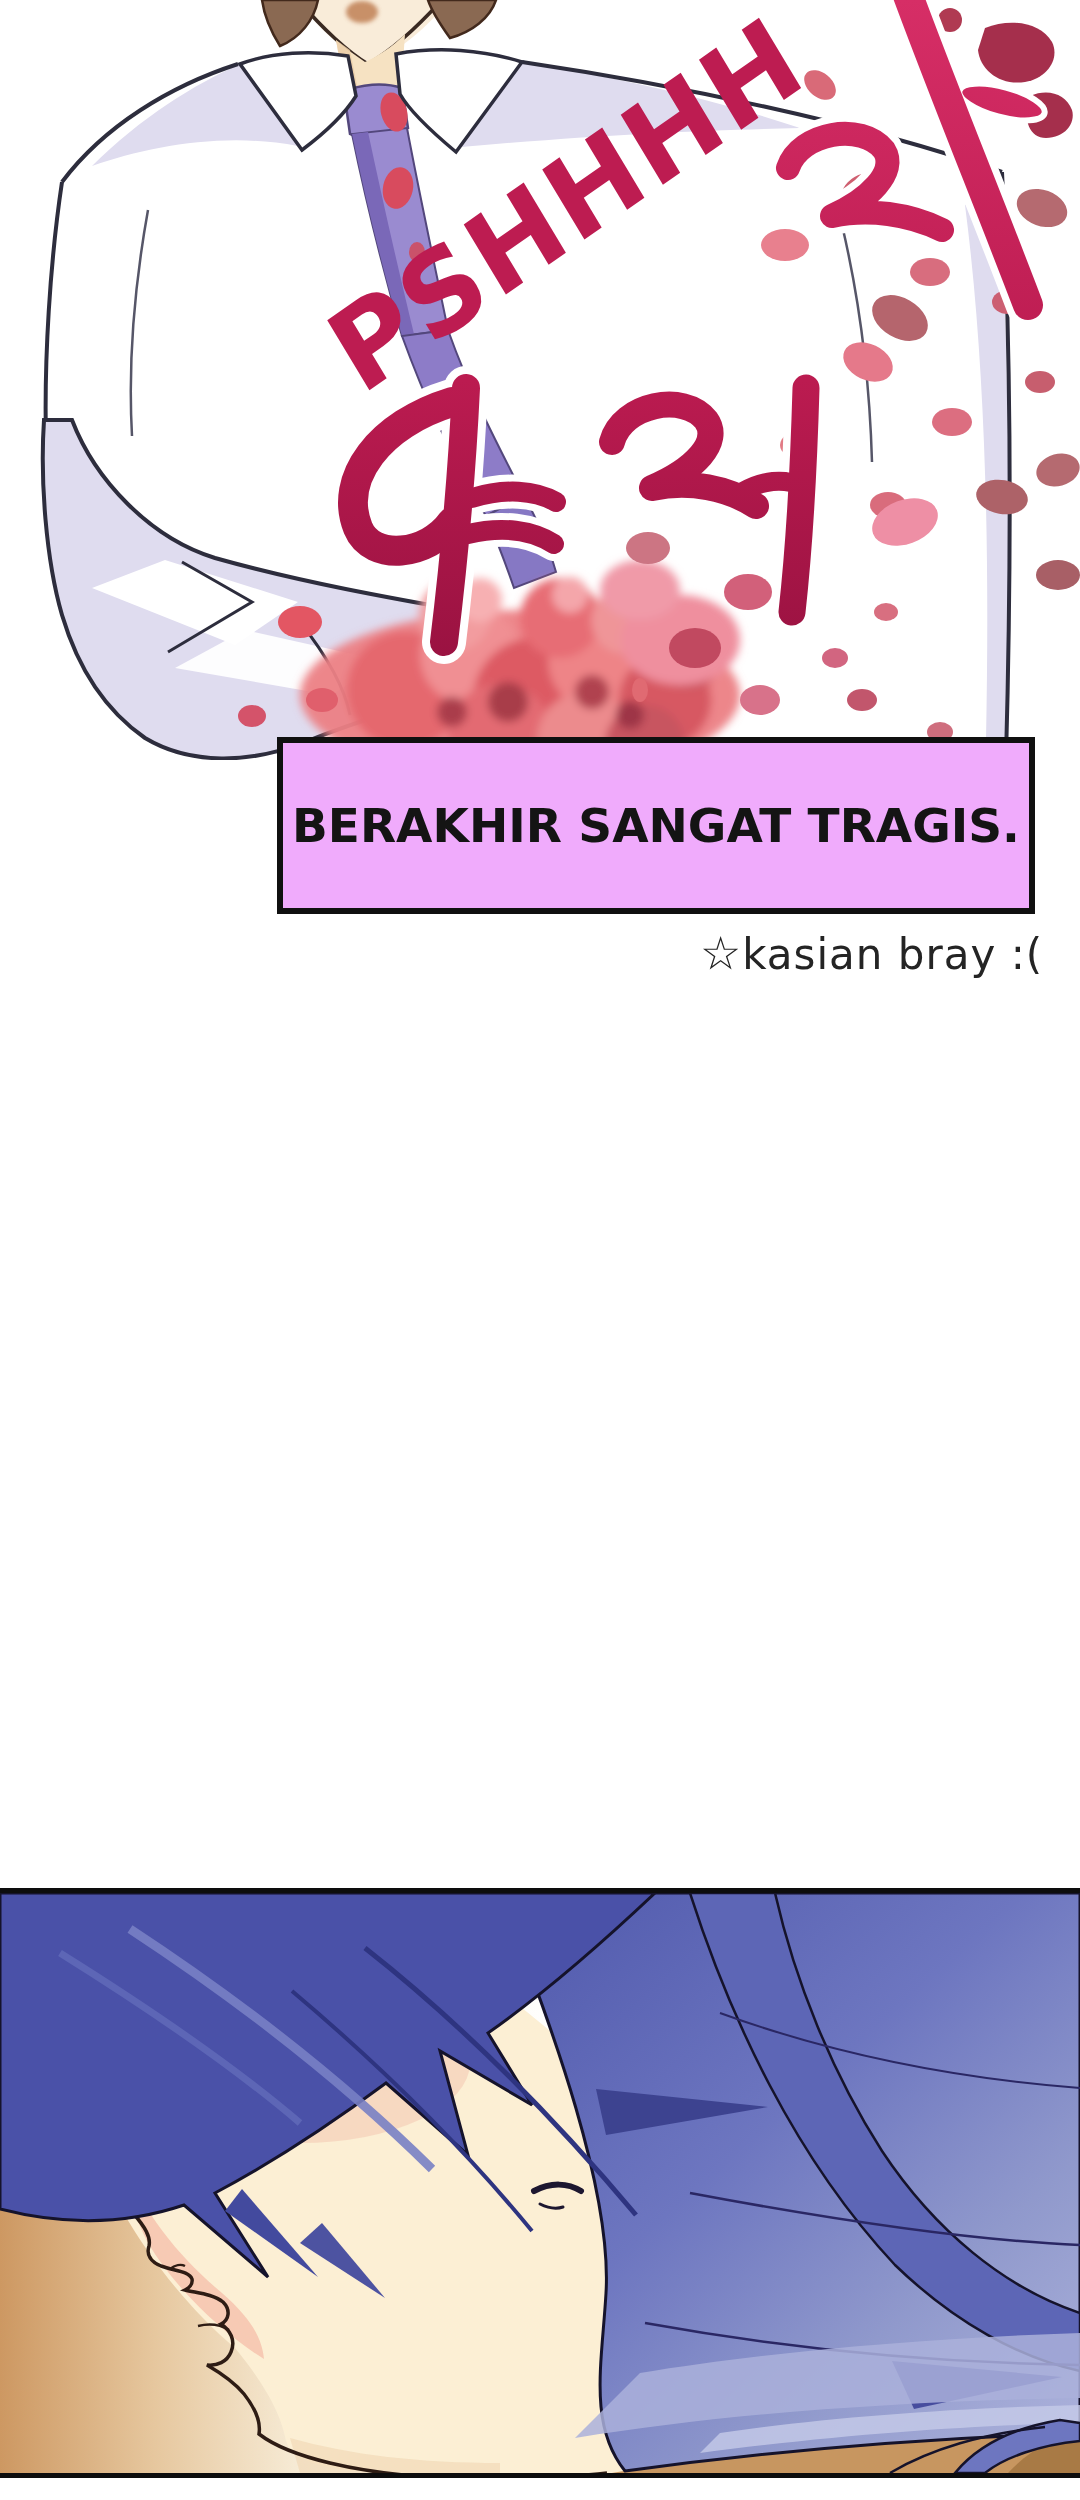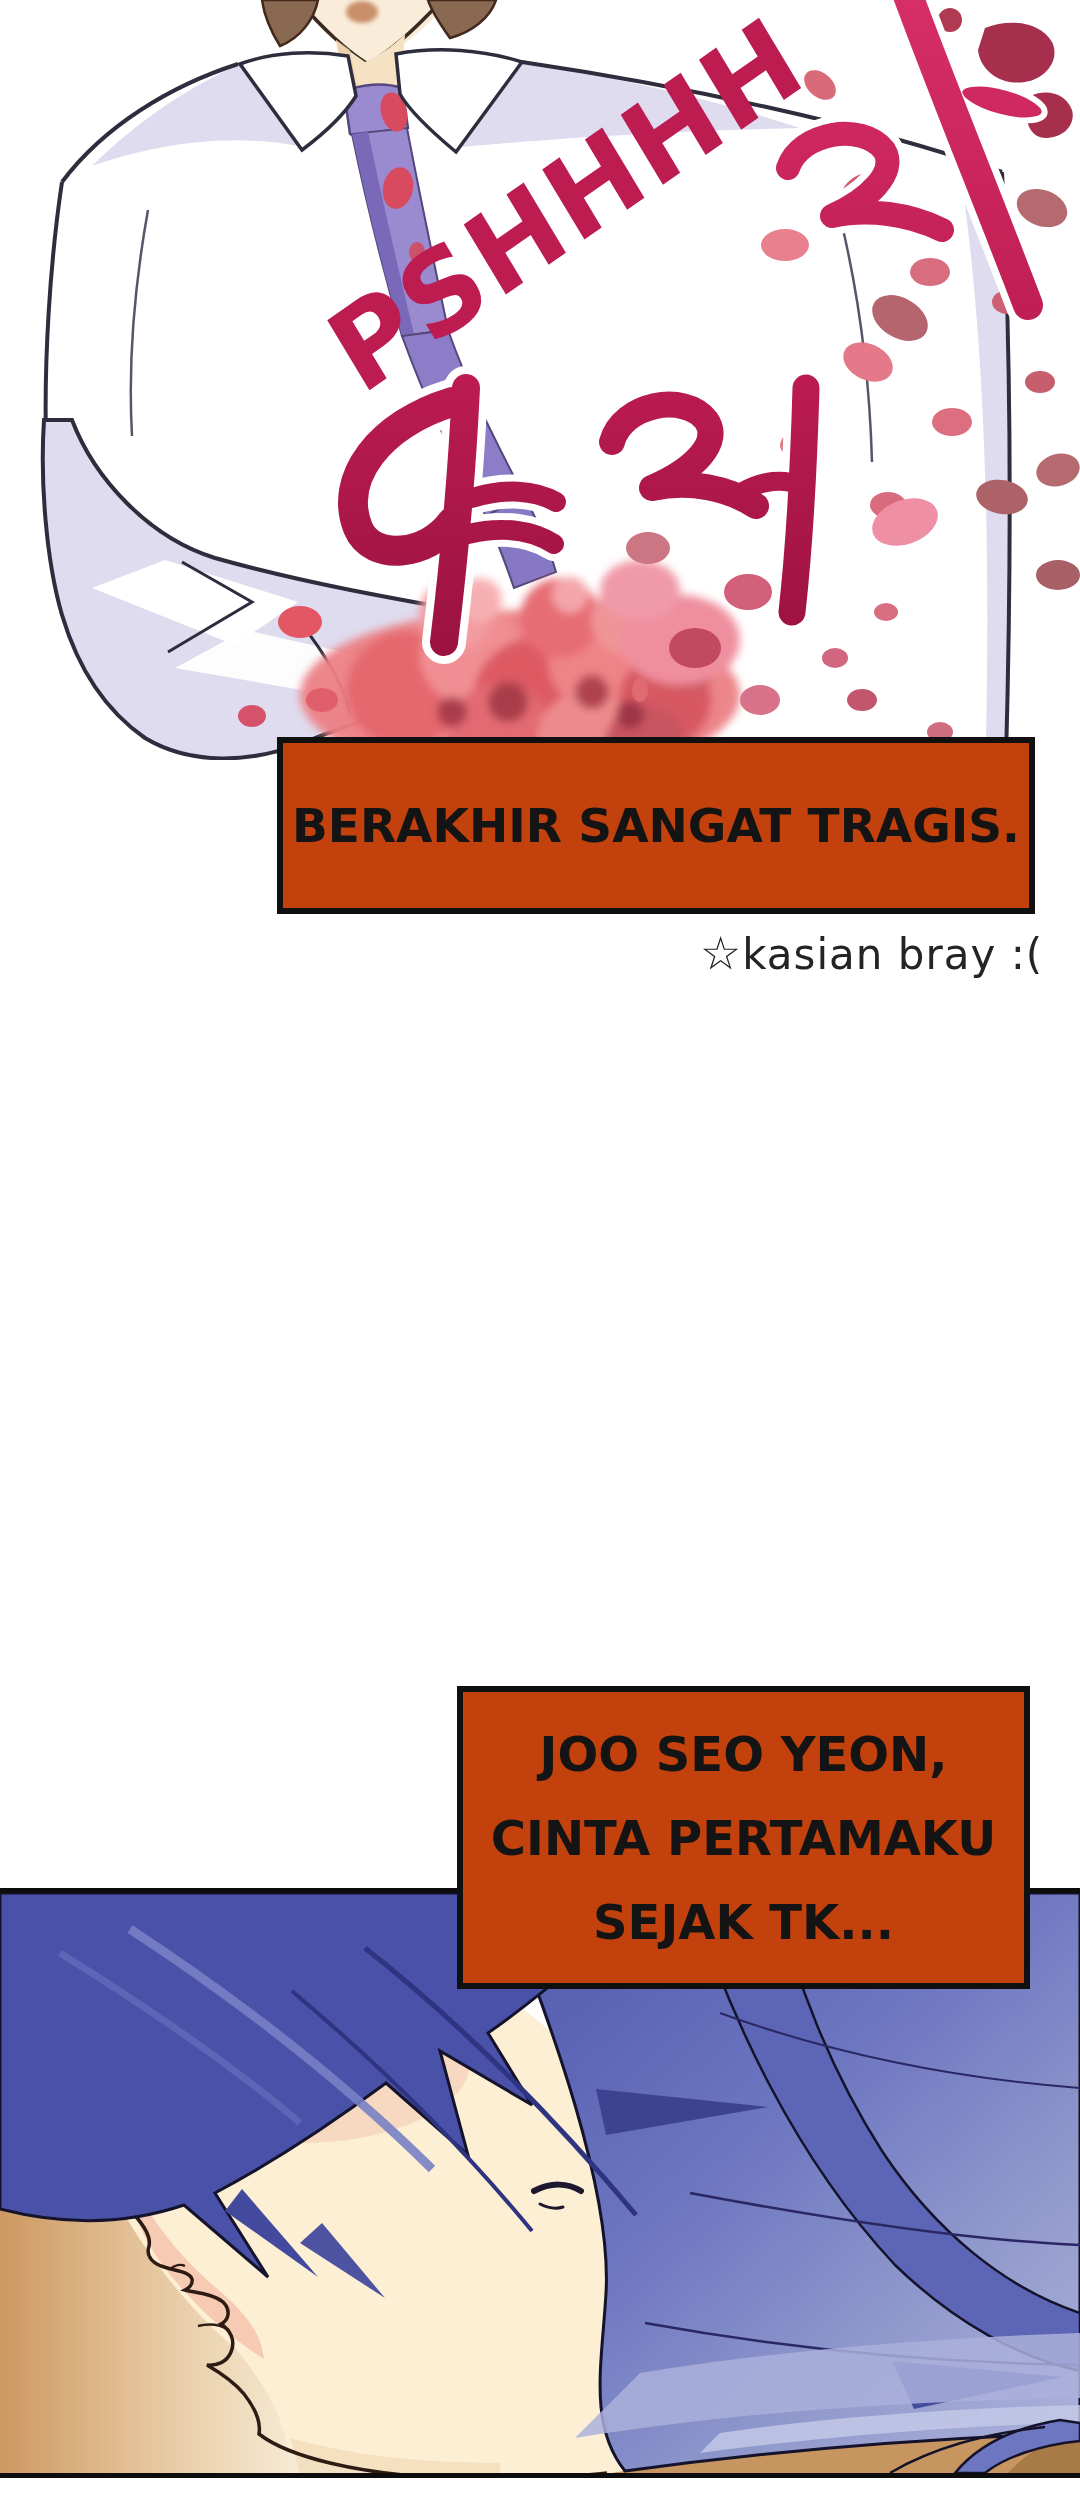--- a/index.html
+++ b/index.html
@@ -6,21 +6,21 @@
   .page{position:relative;width:1080px;height:2500px;background:#ffffff;overflow:hidden;
         font-family:"DejaVu Sans",sans-serif;}
   .panel-svg{position:absolute;left:0;top:0;}
   
   .sfx-pshhh{position:absolute;left:246px;top:0px;width:640px;height:410px;
     display:flex;align-items:center;justify-content:center;
     transform:rotate(-35deg) skewX(-4deg);transform-origin:50% 50%;
     font-weight:bold;font-size:112px;letter-spacing:2px;color:#bd1c51;
     font-family:"DejaVu Sans",sans-serif;white-space:nowrap;pointer-events:none;}
   
-  .caption-box{position:absolute;background:#c2410c;border:6px solid #101010;
+  .caption-box{position:absolute;background:#f0abfc;border:6px solid #101010;
     box-sizing:border-box;display:flex;flex-direction:column;align-items:center;justify-content:center;
     color:#141414;font-weight:bold;text-align:center;z-index:5;}
   .caption-box-1{left:277px;top:737px;width:758px;height:177px;font-size:47px;letter-spacing:0px;}
   .caption-box-2{left:457px;top:1686px;width:573px;height:303px;font-size:48px;line-height:84px;}
   
   .margin-note{position:absolute;left:700px;top:926px;width:348px;
     font-size:42px;color:#242424;font-weight:400;letter-spacing:1px;z-index:4;white-space:nowrap;}
   .margin-note .star{font-size:46px;}
   
   .panel-bottom{position:absolute;left:0;top:1888px;width:1080px;height:590px;
@@ -202,25 +202,20 @@
   </svg>
 
   <div class="caption-box caption-box-1">
     <span>BERAKHIR SANGAT TRAGIS.</span>
   </div>
 
   <div class="margin-note">
     <span class="star">☆</span><span>kasian bray :(</span>
   </div>
 
-  <div class="caption-box caption-box-2">
-    <span>JOO SEO YEON,</span>
-    <span>CINTA PERTAMAKU</span>
-    <span>SEJAK TK...</span>
-  </div>
 
   <div class="panel-bottom">
     <svg width="1080" height="580" viewBox="0 0 1080 580">
       <defs>
         <linearGradient id="bgGrad" x1="0" y1="0" x2="0.65" y2="0">
           <stop offset="0" stop-color="#cd9862"></stop>
             <stop offset="0.22" stop-color="#e6c79e"></stop>
           <stop offset="0.42" stop-color="#f6ead4"></stop>
             <stop offset="0.62" stop-color="#fdf9f0"></stop>
           <stop offset="0.8" stop-color="#ffffff"></stop>

